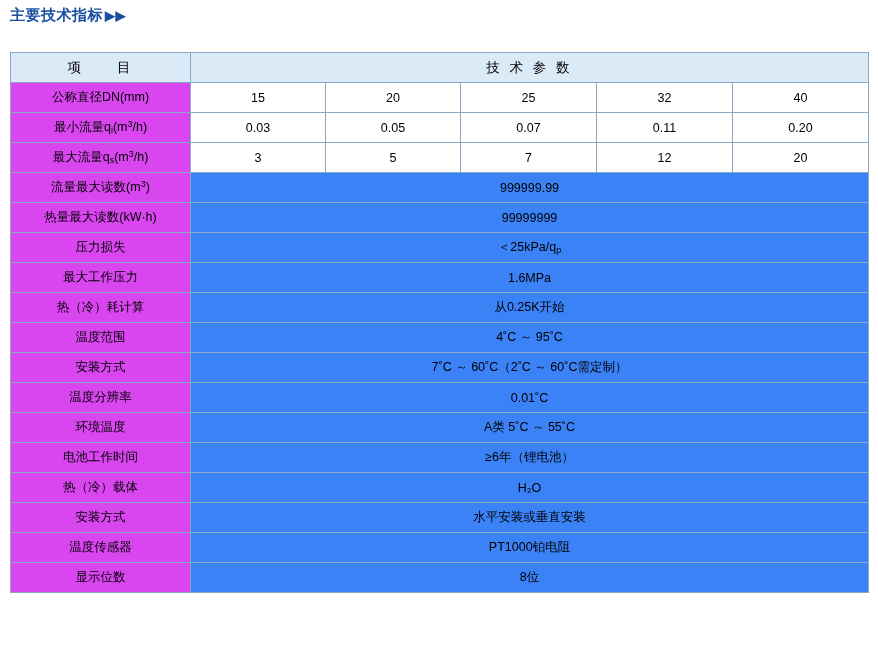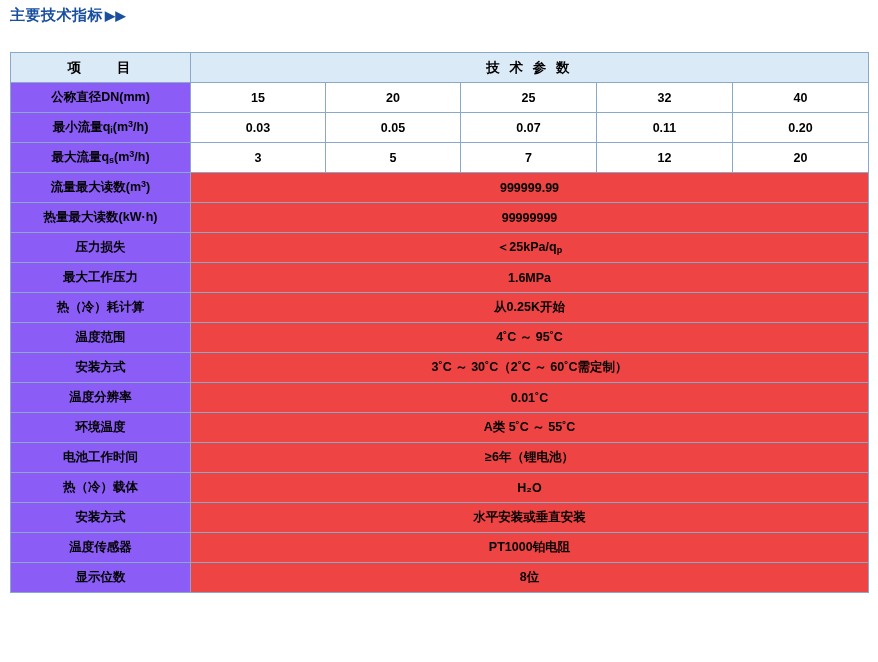--- a/index.html
+++ b/index.html
@@ -42,41 +42,41 @@
     border-collapse: collapse;
     table-layout: fixed;
     font-size: 13px;
   }
   table.spec td, table.spec th {
     border: 1px solid #8aa8c8;
     text-align: center;
     vertical-align: middle;
     padding: 0;
     height: 29px;
-    font-weight: bold;
+    font-weight: normal;
     color: #000;
   }
   .hdr {
     background: #dbeaf7;
     font-weight: bold;
     font-size: 13.5px;
     letter-spacing: 3px;
   }
   .rowlabel {
-    background: #8b5cf6;
+    background: #d946ef;
     font-weight: bold;
     font-size: 12.5px;
     width: 180px;
   }
   .val {
     background: #ffffff;
     font-size: 12.5px;
   }
   .wide {
-    background: #ef4444;
+    background: #3b82f6;
     font-size: 12.5px;
   }
   sub {
     font-size: 9px;
     vertical-align: -2px;
   }
   sup {
     font-size: 9px;
     vertical-align: 4px;
   }
@@ -159,21 +159,21 @@
         <td class="wide" colspan="5">从0.25K开始</td>
       </tr>
 
       <tr>
         <td class="rowlabel">温度范围</td>
         <td class="wide" colspan="5">4˚C ～ 95˚C</td>
       </tr>
 
       <tr>
         <td class="rowlabel">安装方式</td>
-        <td class="wide" colspan="5">3˚C ～ 30˚C（2˚C ～ 60˚C需定制）</td>
+        <td class="wide" colspan="5">7˚C ～ 60˚C（2˚C ～ 60˚C需定制）</td>
       </tr>
 
       <tr>
         <td class="rowlabel">温度分辨率</td>
         <td class="wide" colspan="5">0.01˚C</td>
       </tr>
 
       <tr>
         <td class="rowlabel">环境温度</td>
         <td class="wide" colspan="5">A类 5˚C ～ 55˚C</td>

